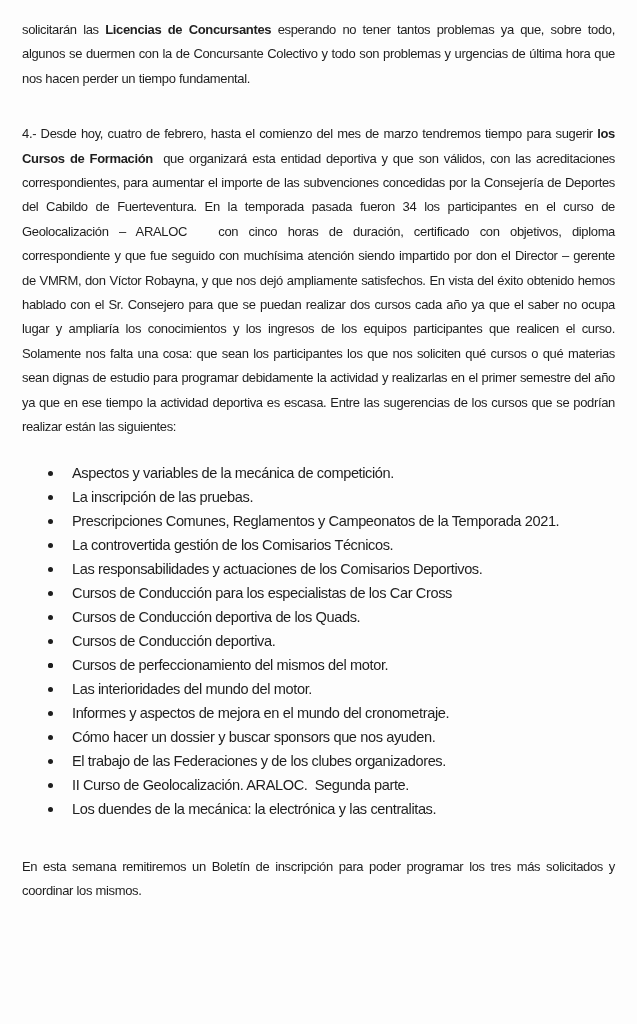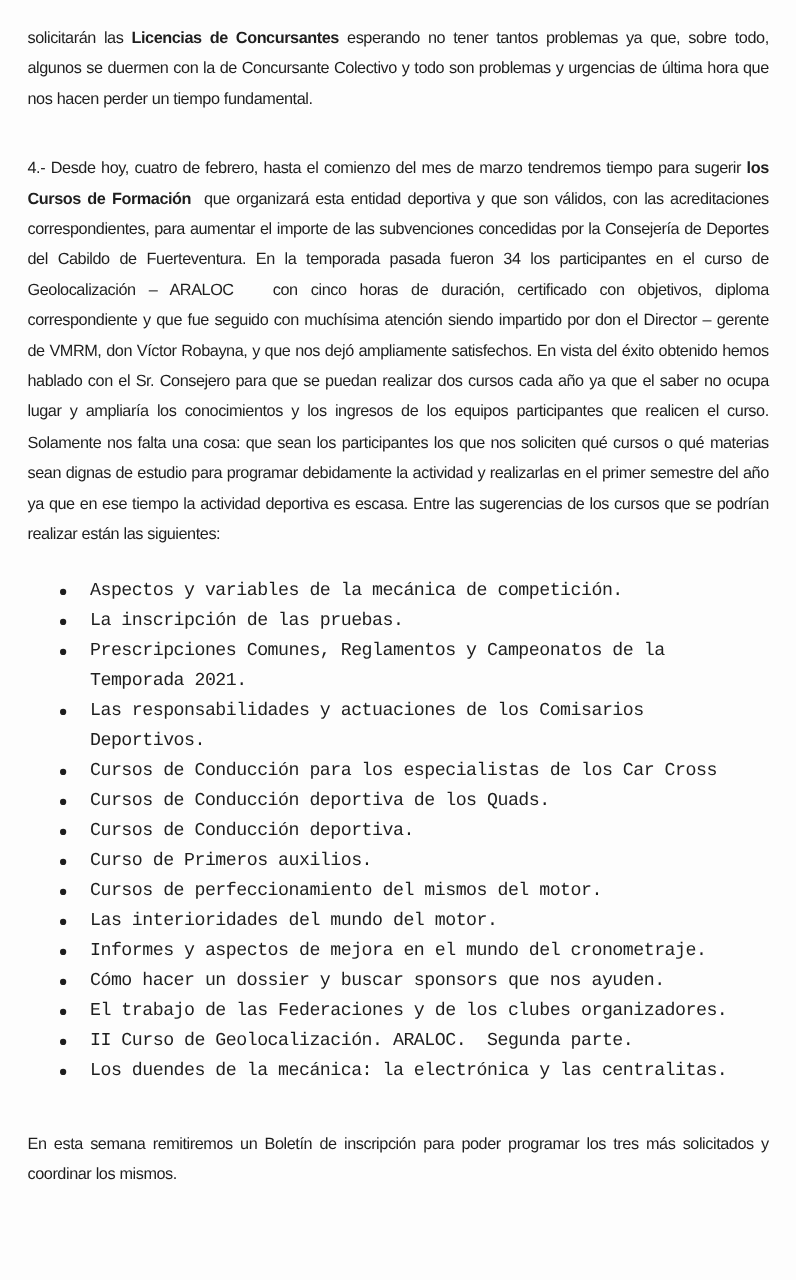--- a/index.html
+++ b/index.html
@@ -23,21 +23,20 @@
     letter-spacing: -0.35px;
     word-spacing: 0.2px;
   }
   .para b { font-weight: bold; }
   #p1 { margin-top: 0; }
   #p2 { margin-top: 31px; }
   .list {
     list-style: none;
     margin: 21px 0 0 0;
     padding: 0;
-    font-family: Liberation Mono, monospace;
   }
   .list li {
     position: relative;
     padding-left: 50px;
     font-size: 14.6px;
     line-height: 24px;
     letter-spacing: -0.4px;
   }
   .bullet {
     position: absolute;
@@ -54,25 +53,26 @@
 <div class="page">
 
   <p class="para" id="p1"><span>solicitarán las </span><b>Licencias de Concursantes</b><span> esperando no tener tantos problemas ya que, sobre todo, algunos se duermen con la de Concursante Colectivo y todo son problemas y urgencias de última hora que nos hacen perder un tiempo fundamental.</span></p>
 
   <p class="para" id="p2"><span>4.- Desde hoy, cuatro de febrero, hasta el comienzo del mes de marzo tendremos tiempo para sugerir </span><b>los Cursos de Formación</b><span style="white-space: pre-wrap;">  que organizará esta entidad deportiva y que son válidos, con las acreditaciones correspondientes, para aumentar el importe de las subvenciones concedidas por la Consejería de Deportes del Cabildo de Fuerteventura. En la temporada pasada fueron 34 los participantes en el curso de Geolocalización – ARALOC   con cinco horas de duración, certificado con objetivos, diploma correspondiente y que fue seguido con muchísima atención siendo impartido por don el Director – gerente de VMRM, don Víctor Robayna, y que nos dejó ampliamente satisfechos. En vista del éxito obtenido hemos hablado con el Sr. Consejero para que se puedan realizar dos cursos cada año ya que el saber no ocupa lugar y ampliaría los conocimientos y los ingresos de los equipos participantes que realicen el curso. Solamente nos falta una cosa: que sean los participantes los que nos soliciten qué cursos o qué materias sean dignas de estudio para programar debidamente la actividad y realizarlas en el primer semestre del año ya que en ese tiempo la actividad deportiva es escasa. Entre las sugerencias de los cursos que se podrían realizar están las siguientes:</span></p>
 
   <ul class="list">
     <li><span class="bullet"></span><span>Aspectos y variables de la mecánica de competición.</span></li>
     <li><span class="bullet"></span><span>La inscripción de las pruebas.</span></li>
     <li><span class="bullet"></span><span>Prescripciones Comunes, Reglamentos y Campeonatos de la Temporada 2021.</span></li>
+    <li><span class="bullet"></span><span>La controvertida gestión de los Comisarios Técnicos.</span></li>
     <li><span class="bullet"></span><span>Las responsabilidades y actuaciones de los Comisarios Deportivos.</span></li>
     <li><span class="bullet"></span><span>Cursos de Conducción para los especialistas de los Car Cross</span></li>
     <li><span class="bullet"></span><span>Cursos de Conducción deportiva de los Quads.</span></li>
     <li><span class="bullet"></span><span>Cursos de Conducción deportiva.</span></li>
-    <li><span class="bullet"></span><span>Curso de Primeros auxilios.</span></li>
+    <li><span class="bullet"></span></li>
     <li><span class="bullet"></span><span>Cursos de perfeccionamiento del mismos del motor.</span></li>
     <li><span class="bullet"></span><span>Las interioridades del mundo del motor.</span></li>
     <li><span class="bullet"></span><span>Informes y aspectos de mejora en el mundo del cronometraje.</span></li>
     <li><span class="bullet"></span><span>Cómo hacer un dossier y buscar sponsors que nos ayuden.</span></li>
     <li><span class="bullet"></span><span>El trabajo de las Federaciones y de los clubes organizadores.</span></li>
     <li><span class="bullet"></span><span style="white-space: pre-wrap;">II Curso de Geolocalización. ARALOC.  Segunda parte.</span></li>
     <li><span class="bullet"></span><span>Los duendes de la mecánica: la electrónica y las centralitas.</span></li>
   </ul>
 
   <p class="para" id="p3">En esta semana remitiremos un Boletín de inscripción  para poder programar los tres más solicitados y coordinar los mismos.</p>

